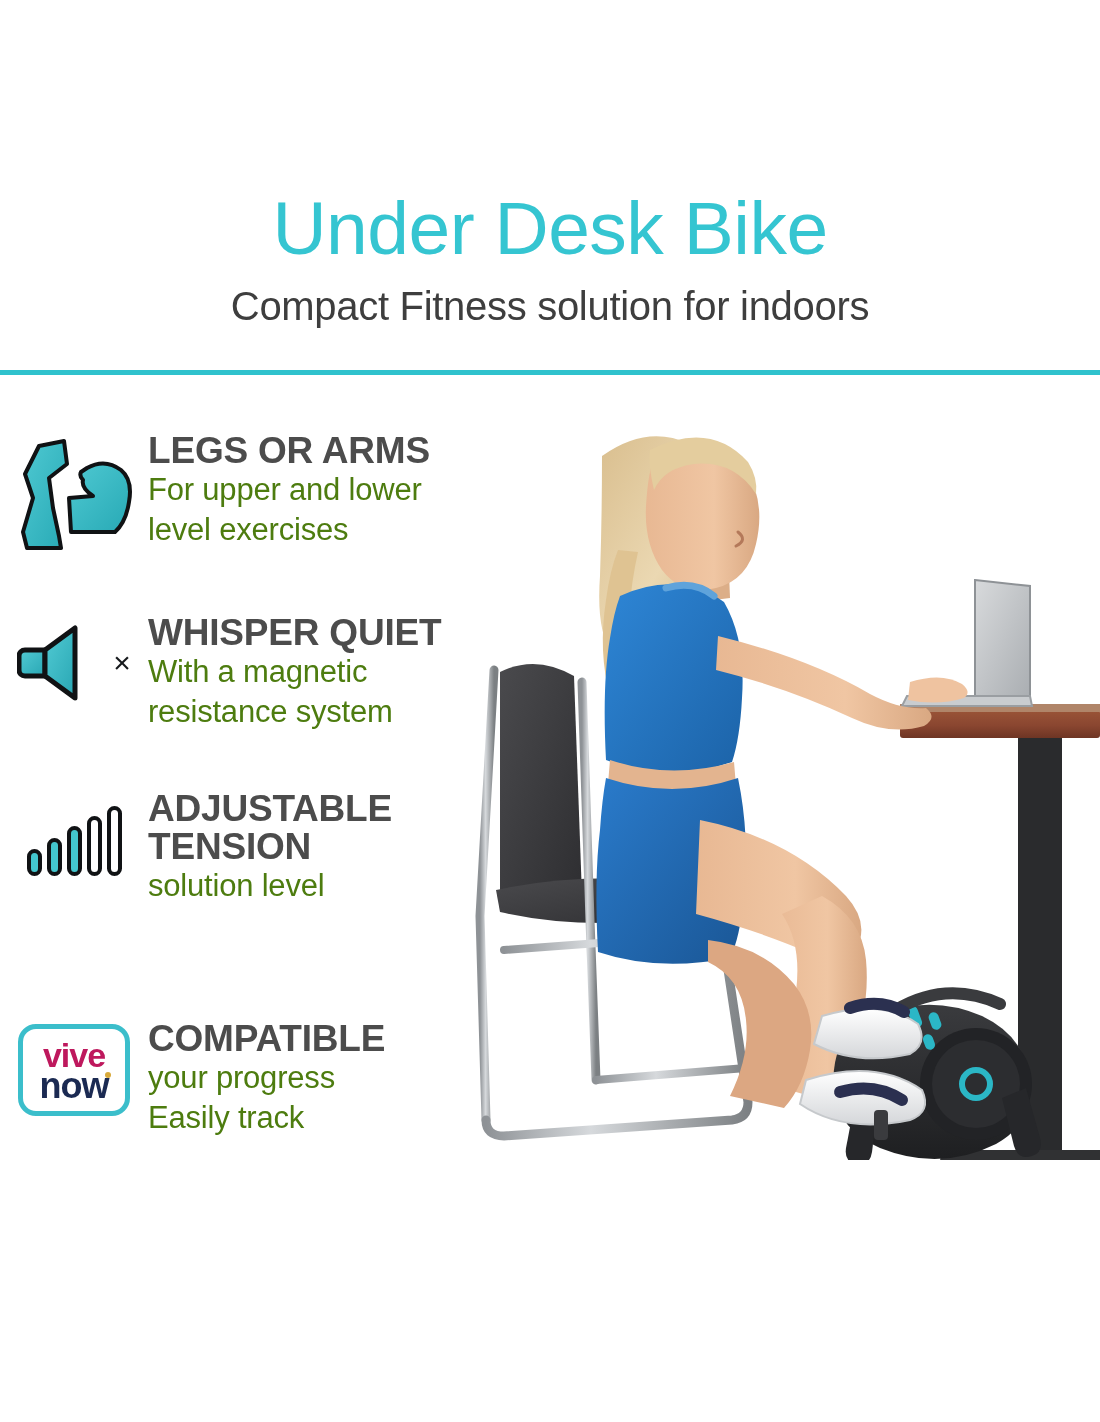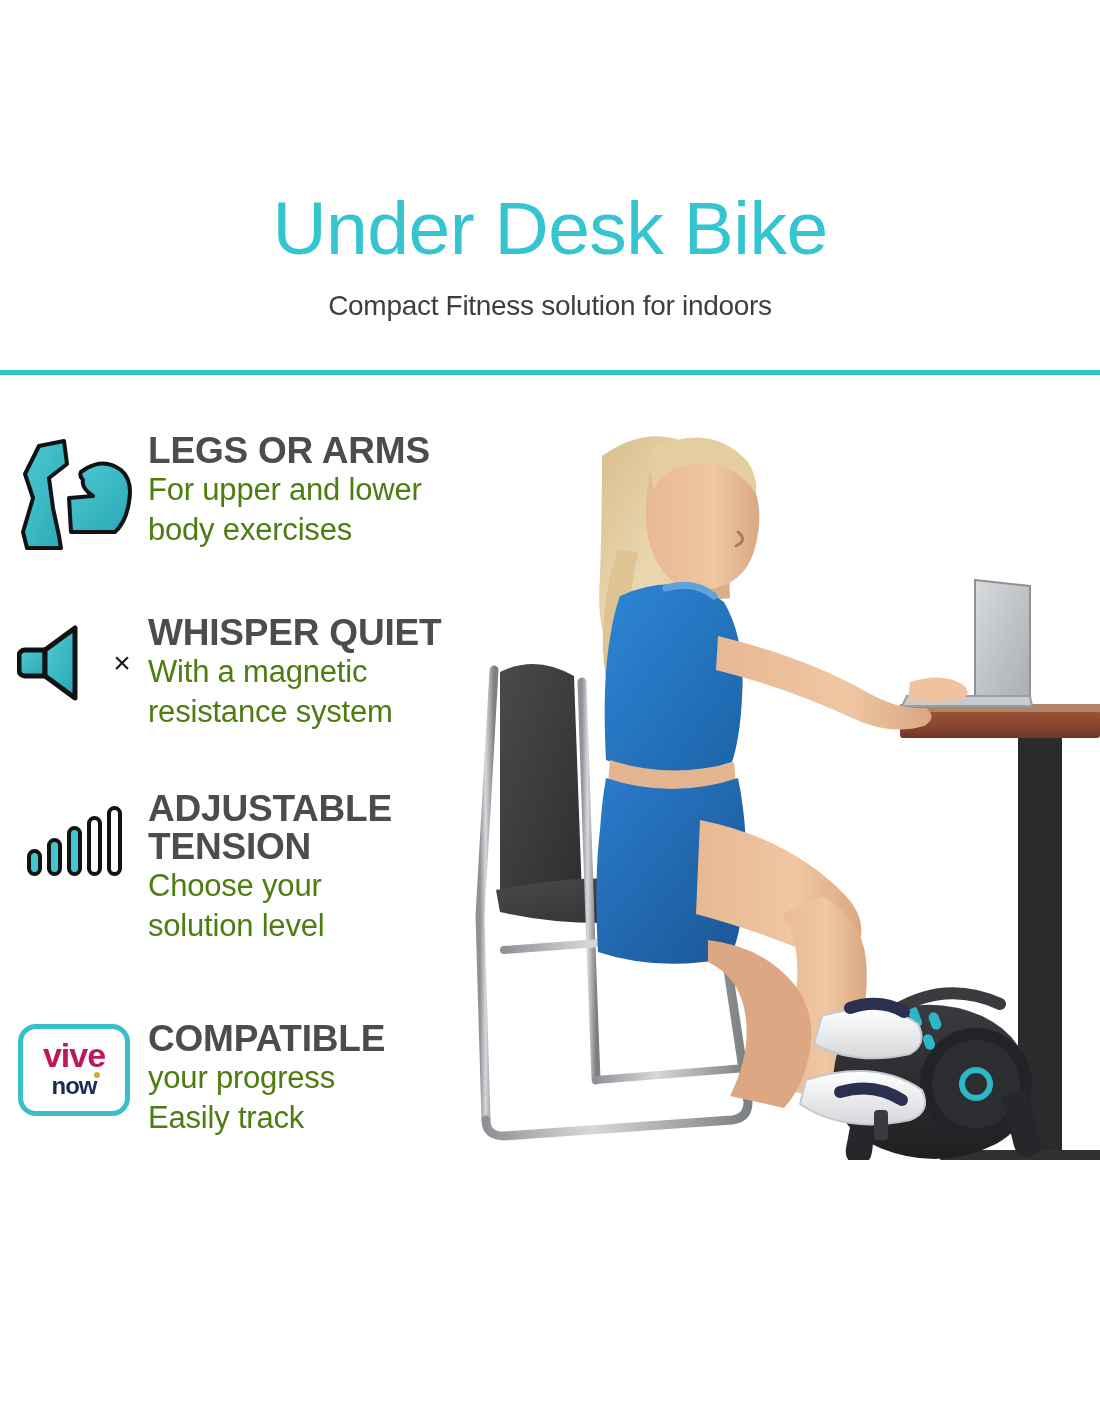--- a/index.html
+++ b/index.html
@@ -30,21 +30,21 @@
   #main-title {
     font-size: 75px;
     line-height: 84px;
     font-weight: 400;
     color: #35C5D1;
     letter-spacing: -0.5px;
     white-space: nowrap;
   }
   #subtitle {
     margin-top: 12px;
-    font-size: 28px;
+    font-size: 40px;
     line-height: 48px;
     font-weight: 400;
     color: #3E3E3E;
     letter-spacing: -0.3px;
     white-space: nowrap;
   }
   #divider {
     position: absolute;
     left: 0;
     top: 370px;
@@ -134,21 +134,21 @@
     box-sizing: border-box;
   }
   .logo-vive {
     font-size: 34px;
     line-height: 32px;
     font-weight: bold;
     color: #be185d;
     letter-spacing: -1px;
   }
   .logo-now {
-    font-size: 24px;
+    font-size: 36px;
     line-height: 30px;
     font-weight: bold;
     color: #1B2A52;
     letter-spacing: -1px;
     position: relative;
   }
   .logo-dot {
     position: absolute;
     right: -3px;
     top: 1px;
@@ -205,21 +205,21 @@
             </linearGradient>
           </defs>
           <path d="M30 10 L55 5 L58 28 L40 42 L44 72 L50 100 L52 112 L18 112 L14 96 L24 62 L16 38 Z" fill="url(#tealA)" stroke="#101214" stroke-width="4" stroke-linejoin="round"></path>
           <path d="M78 32 Q96 22 112 34 Q124 44 120 66 Q117 86 106 96 L62 96 L60 62 L84 60
                    Q72 52 74 44 Q70 40 72 36 Z" fill="url(#tealA)" stroke="#101214" stroke-width="4" stroke-linejoin="round"></path>
         </svg>
       </div>
       <div class="feature-text">
         <div class="feature-heading">LEGS OR ARMS</div>
         <div class="feature-body">For upper and lower</div>
-        <div class="feature-body">body exercises</div>
+        <div class="feature-body">level exercises</div>
       </div>
     </div>
 
     <div class="feature" id="feature-1">
       <div class="feature-icon">
         <div class="speaker-wrap">
           <svg width="86" height="78" viewBox="0 0 86 78">
             <defs>
               <linearGradient id="tealB" x1="0" y1="0" x2="1" y2="1">
                 <stop offset="0%" stop-color="#52CBD4"></stop>
@@ -245,21 +245,20 @@
           <span class="bar b1 on"></span>
           <span class="bar b2 on"></span>
           <span class="bar b3 on"></span>
           <span class="bar b4 off"></span>
           <span class="bar b5 off"></span>
         </div>
       </div>
       <div class="feature-text">
         <div class="feature-heading">ADJUSTABLE</div>
         <div class="feature-heading">TENSION</div>
-        <div class="feature-body">Choose your</div>
         <div class="feature-body">solution level</div>
       </div>
     </div>
 
     <div class="feature" id="feature-3">
       <div class="feature-icon">
         <div class="logo-box">
           <span class="logo-vive">vive</span>
           <span class="logo-now">
             <span>now</span>

